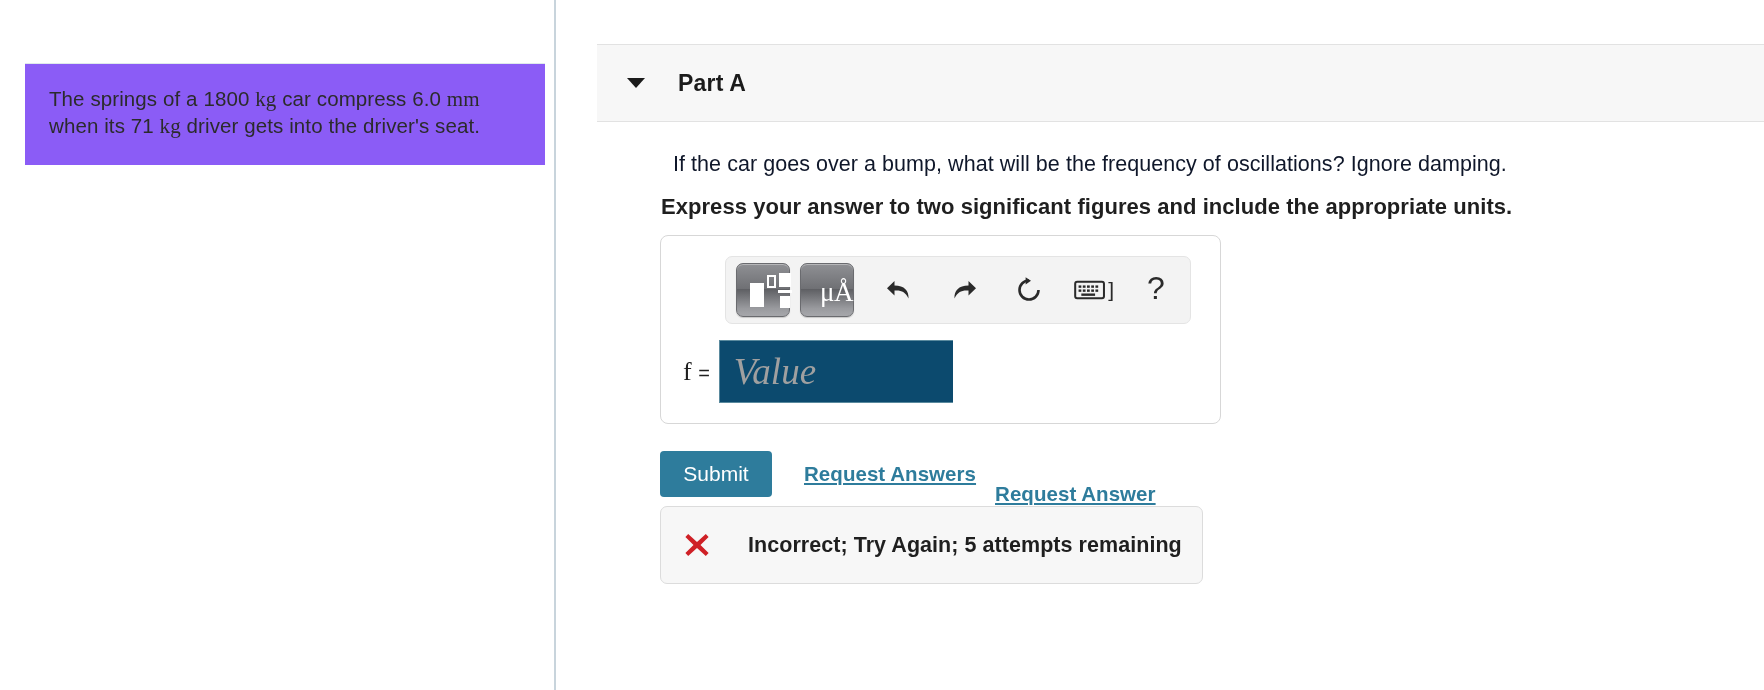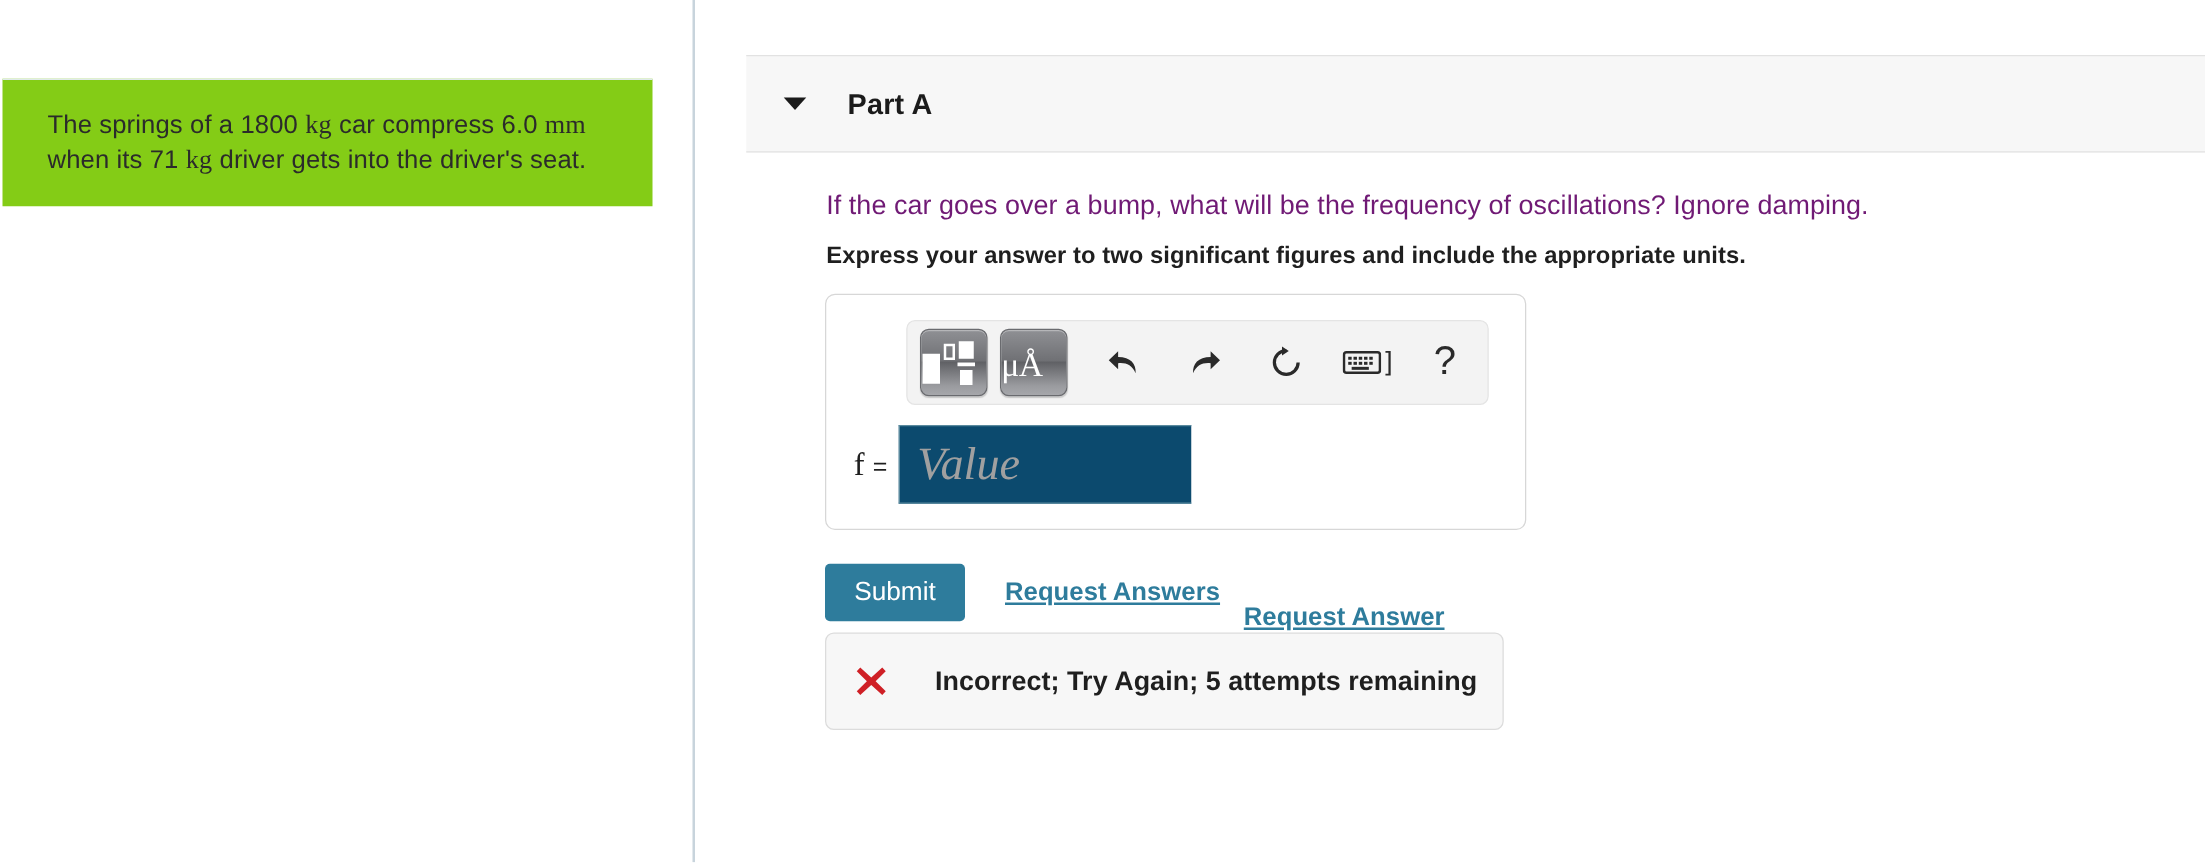--- a/index.html
+++ b/index.html
@@ -18,24 +18,24 @@
   }
 
   
   #left-pane {
     position: absolute; left: 0; top: 0;
     width: 554px; height: 690px;
     background: #fff;
   }
   #problem-box {
     position: absolute;
-    left: 2px; top: 63px;
+    left: 25px; top: 63px;
     width: 520px;
-    padding: 22px 24px 24px 36px;
-    background: #84cc16;
+    padding: 22px 24px 24px 24px;
+    background: #8b5cf6;
     border-top: 1px solid #dfeaeb;
   }
   #problem-text {
     font-size: 20.5px;
     line-height: 1.30;
     color: #2b2b2b;
     letter-spacing: .1px;
   }
   .mathunit {
     font-family: "Liberation Serif", "DejaVu Serif", serif;
@@ -83,29 +83,29 @@
     margin-left: 31px;
     font-size: 23px;
     font-weight: bold;
     color: #1b1b1b;
     letter-spacing: .2px;
   }
 
   
   #question-line {
     position: absolute;
-    left: 105px; top: 152px;
+    left: 117px; top: 152px;
     font-size: 21.5px;
-    color: #701a75;
+    color: #0f172a;
     letter-spacing: .05px;
   }
   #express-line {
     position: absolute;
     left: 105px; top: 194px;
-    font-size: 19px;
+    font-size: 22px;
     font-weight: bold;
     color: #1f1f1f;
     letter-spacing: .05px;
   }
 
   
   #answer-panel {
     position: absolute;
     left: 104px; top: 235px;
     width: 561px; height: 189px;
@@ -126,21 +126,21 @@
   }
   .tb-btn {
     width: 54px; height: 54px;
     margin-left: 10px;
     border-radius: 7px;
     background: linear-gradient(to bottom, #8f9094 0%, #6f7074 48%, #5f6064 49%, #9a9b9f 86%, #a6a7ab 100%);
     border: 1px solid #6a6b6f;
     box-shadow: inset 0 1px 0 rgba(255,255,255,.35), 0 1px 1px rgba(0,0,0,.18);
     position: relative;
     cursor: pointer;
-    display: flex; align-items: center; justify-content: flex-start;
+    display: flex; align-items: center; justify-content: flex-end;
   }
   
   .ic-tpl { position: relative; width: 40px; height: 36px; }
   .ic-tpl i { position: absolute; display: block; background: #fff; }
   .ic-tpl .b1 { left: 1px; top: 11px; width: 14px; height: 24px; }
   .ic-tpl .b2 { left: 18px; top: 3px; width: 9px; height: 13px;
                 background: transparent; border: 2.5px solid #fff; }
   .ic-tpl .b3 { left: 30px; top: 1px; width: 12px; height: 14px; }
   .ic-tpl .b4 { left: 29px; top: 18px; width: 14px; height: 2.5px; }
   .ic-tpl .b5 { left: 31px; top: 24px; width: 10px; height: 12px; }

